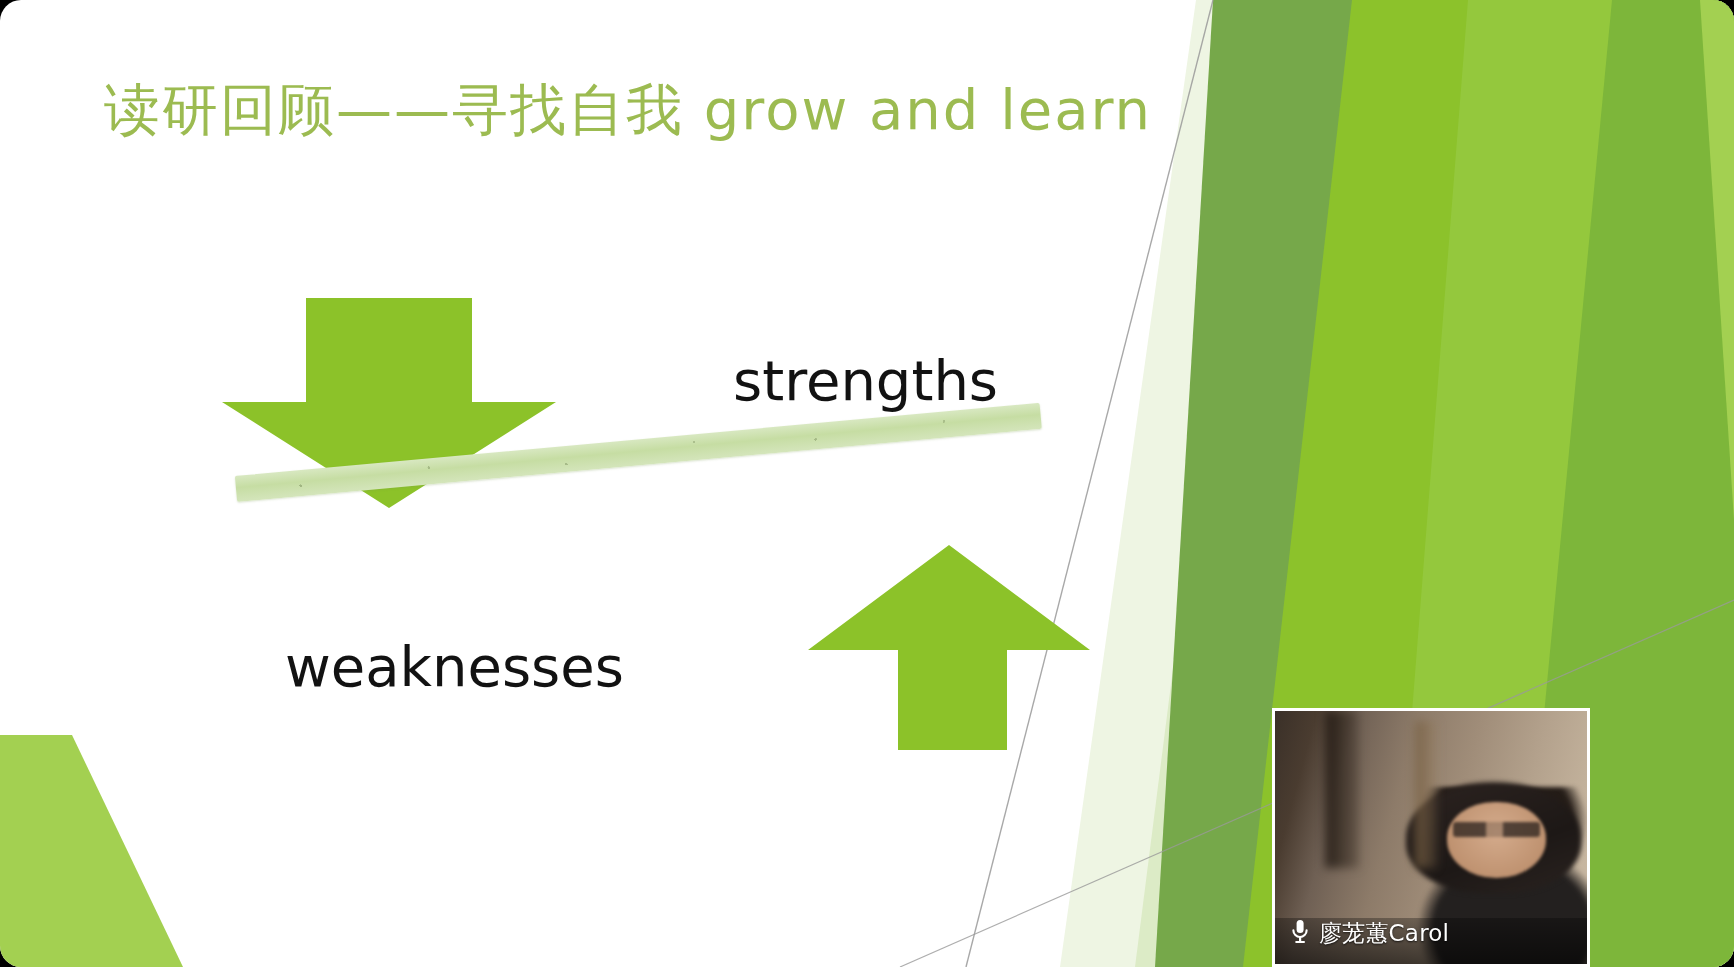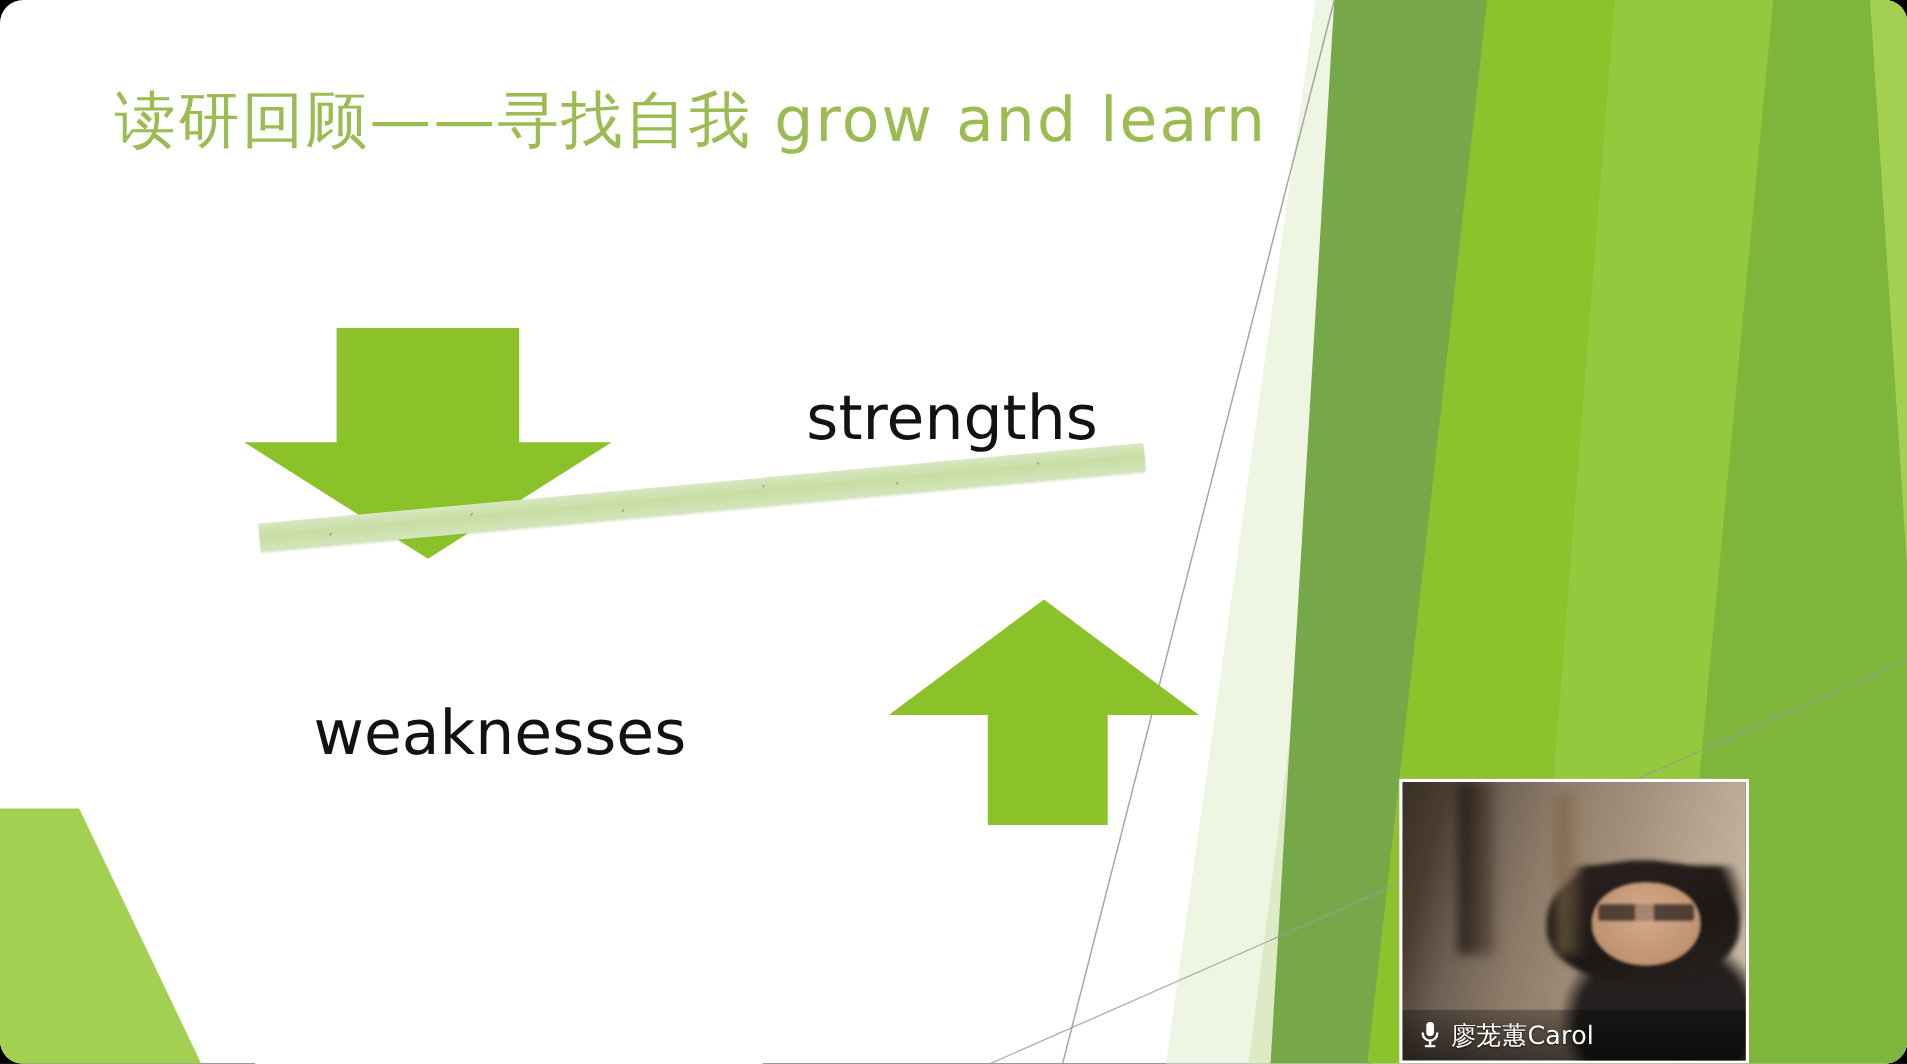--- a/index.html
+++ b/index.html
@@ -160,21 +160,20 @@
       rgba(40,32,28,.75) 0 38%, rgba(40,32,28,.25) 38% 58%, rgba(40,32,28,.75) 58% 100%);
     filter: blur(1.4px);
   }
   #pip-namebar {
     position: absolute;
     left: 0;
     bottom: 0;
     width: 100%;
     height: 46px;
     display: flex;
-    align-items: center;
     gap: 8px;
     padding-left: 14px;
     box-sizing: border-box;
     background: linear-gradient(to top, rgba(0,0,0,.62), rgba(0,0,0,.30));
   }
   #pip-name {
     color: #ffffff;
     font-size: 23px;
     font-family: "DejaVu Sans", "Liberation Sans", sans-serif;
     letter-spacing: .2px;

